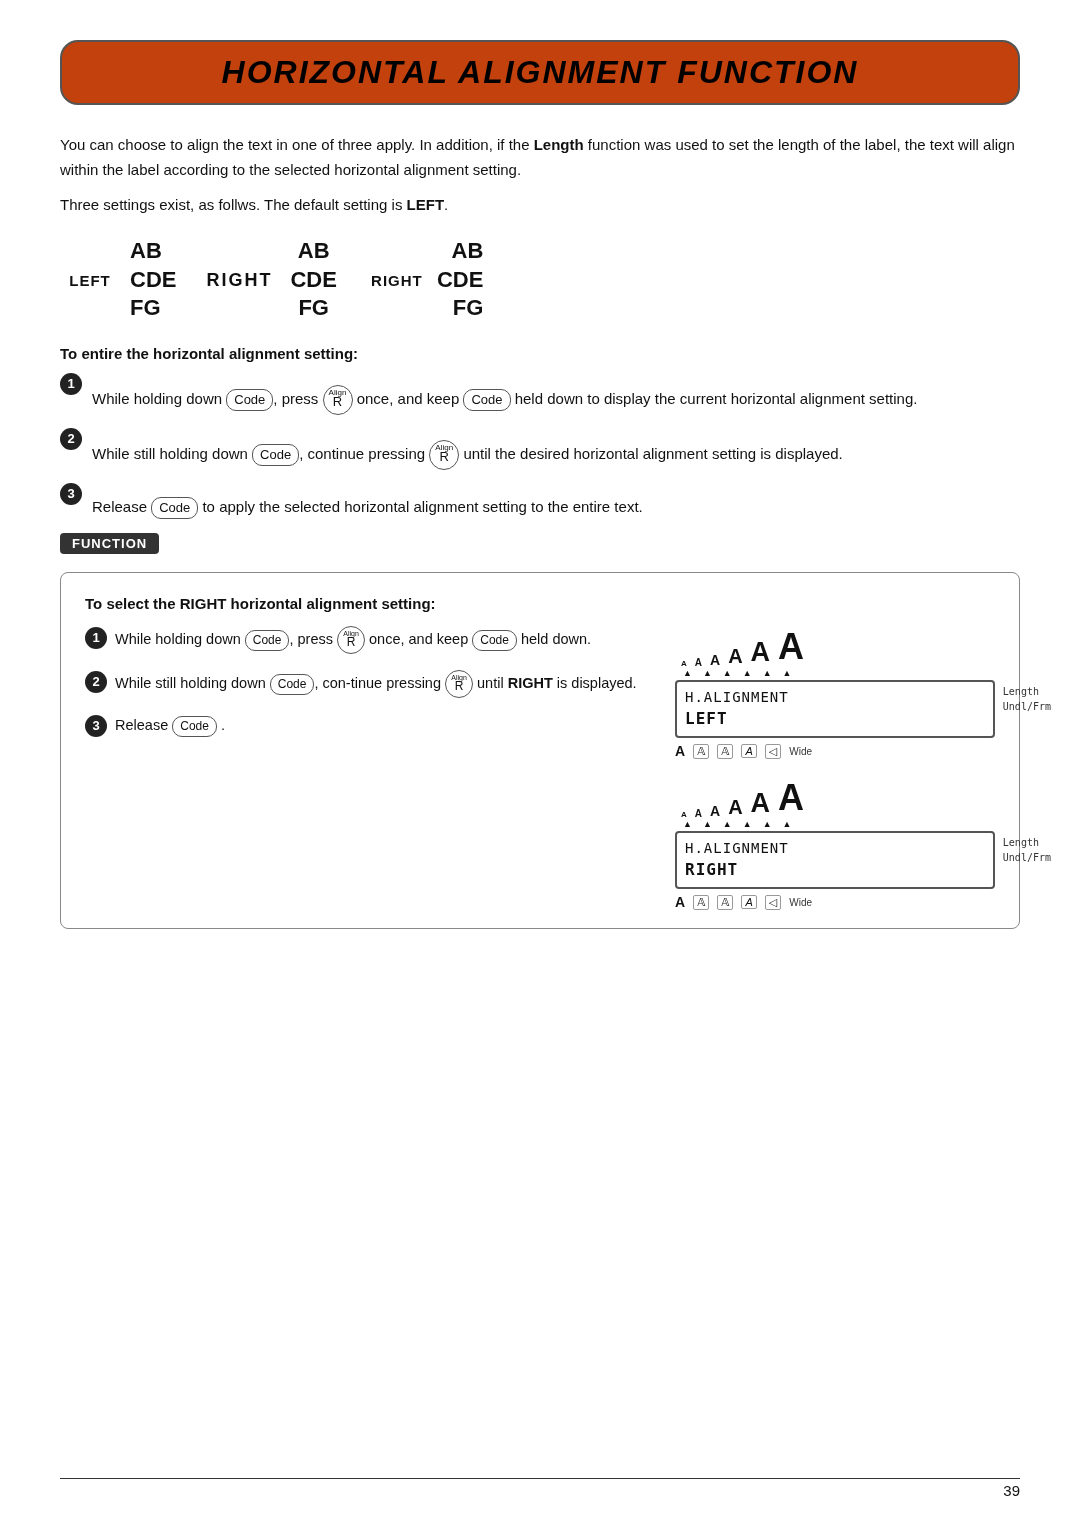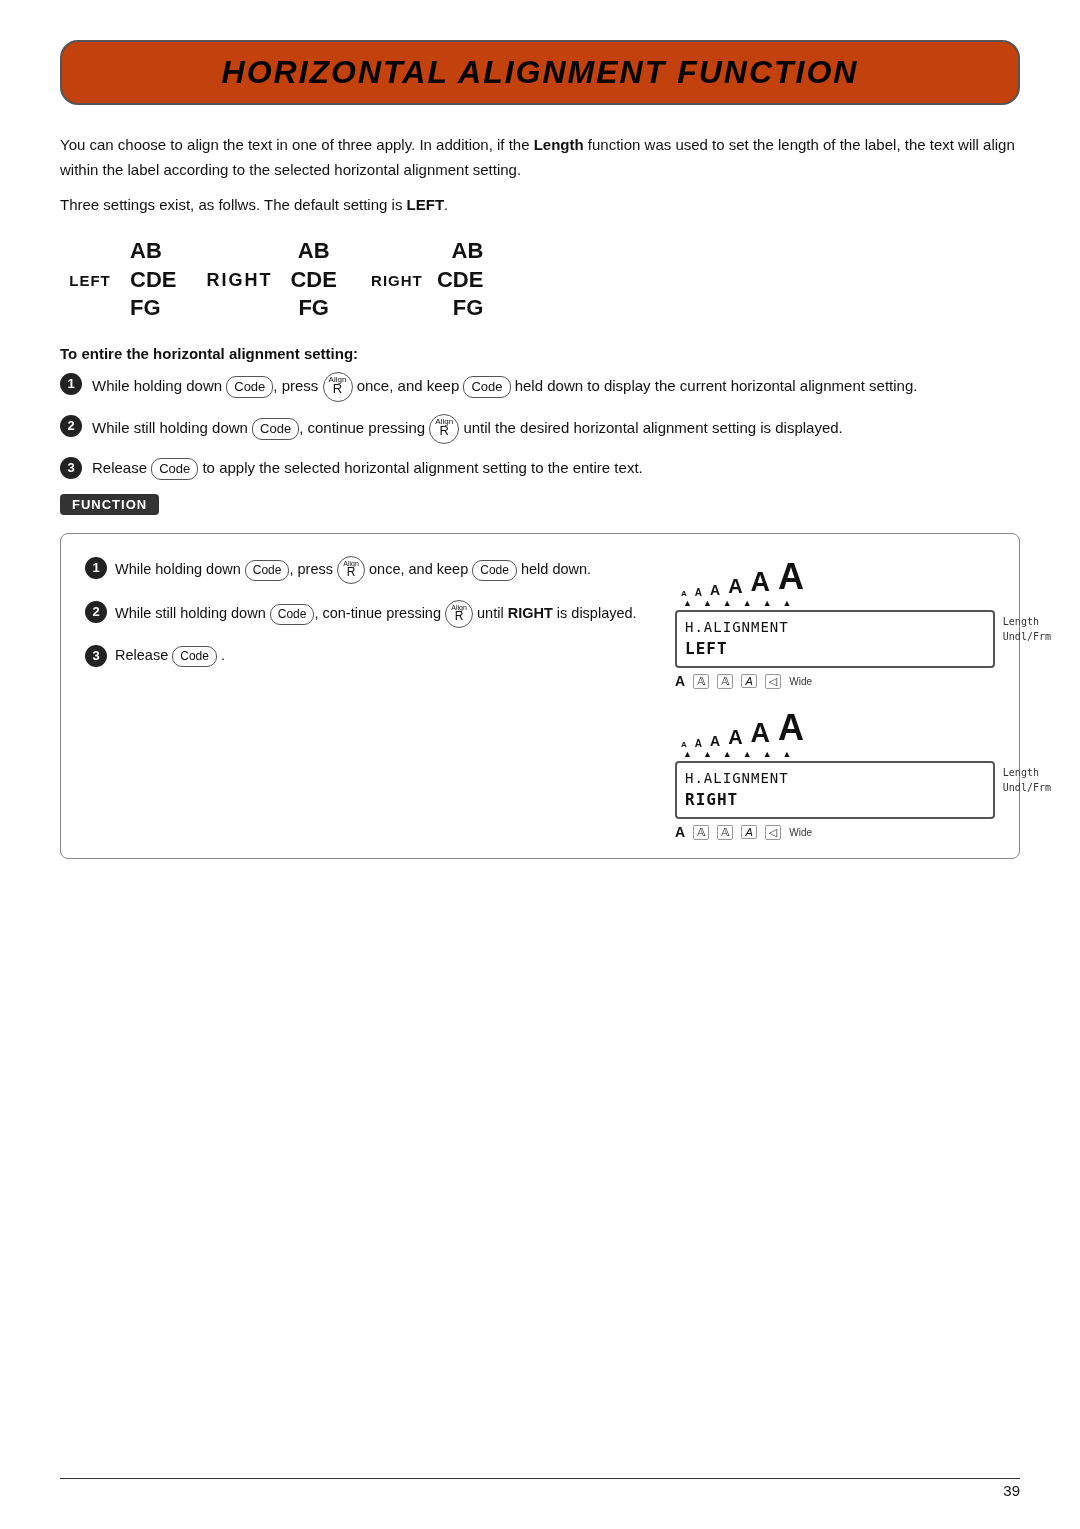--- a/index.html
+++ b/index.html
@@ -112,21 +112,21 @@
       height: 22px;
       border-radius: 50%;
       background: #222;
       color: #fff;
       font-size: 13px;
       font-weight: bold;
       flex-shrink: 0;
       margin-right: 10px;
       margin-top: 1px;
     }
-    .step-content { flex: 1; }
+    .step-content { flex: 1; margin-top: 13px; }
 
     
     .key-btn {
       display: inline-flex;
       align-items: center;
       justify-content: center;
       border: 1.5px solid #555;
       border-radius: 10px;
       padding: 1px 7px;
       font-size: 13px;
@@ -327,20 +327,21 @@
       Release <span class="key-btn">Code</span> to apply the selected horizontal alignment setting to the entire text.
     </span>
   </li>
 </ul>
 
 <div style="margin-bottom:8px;">
   <span class="example-label">FUNCTION</span>
 </div>
 
 <div class="example-box">
+  <p class="example-title">To select the RIGHT horizontal alignment setting:</p>
   <div class="example-inner">
 
     <div class="example-left">
 
       <div style="display:flex;align-items:flex-start;margin-bottom:16px;">
         <span class="step-num" style="background:#222;color:#fff;flex-shrink:0;margin-right:8px;">1</span>
         <span>
           While holding down <span class="key-btn" style="font-size:12px;">Code</span>, press
           <span style="display:inline-flex;flex-direction:column;align-items:center;border:1.5px solid #555;border-radius:50%;width:28px;height:28px;justify-content:center;position:relative;vertical-align:middle;background:#fff;">
             <span style="font-size:7px;position:absolute;top:1px;left:50%;transform:translateX(-50%);">Align</span>

